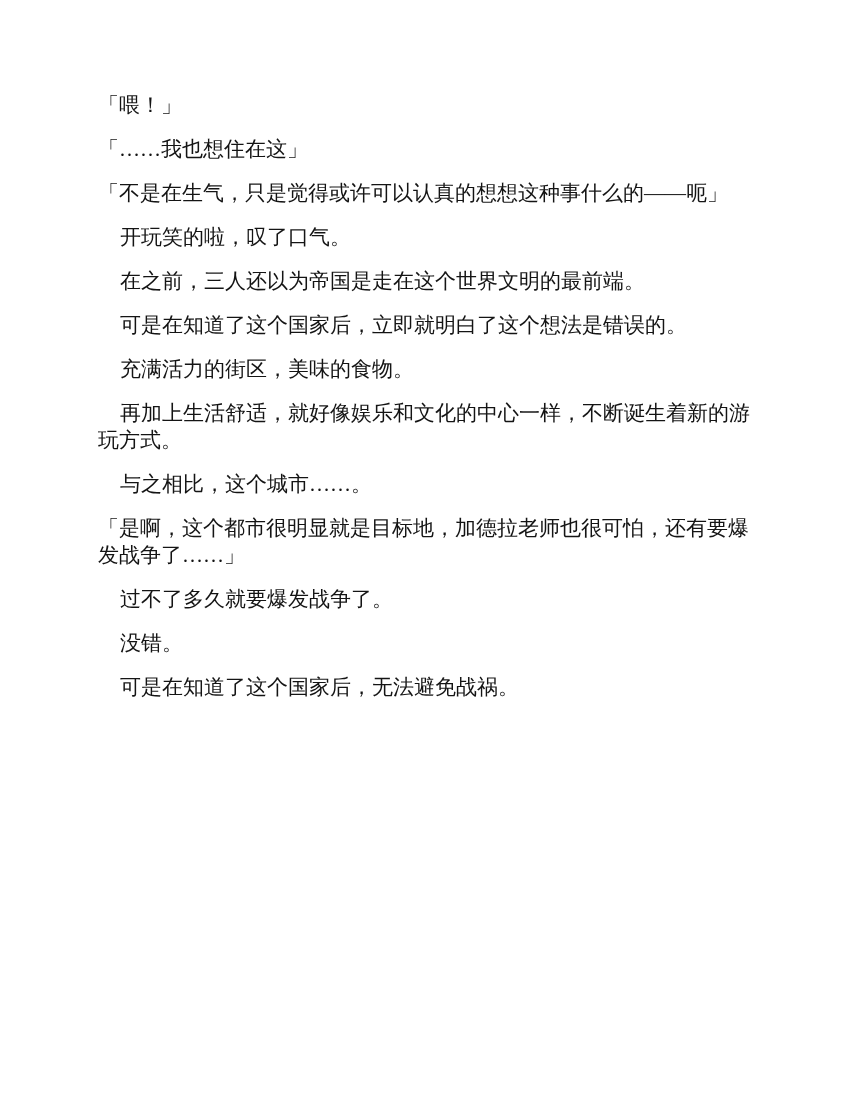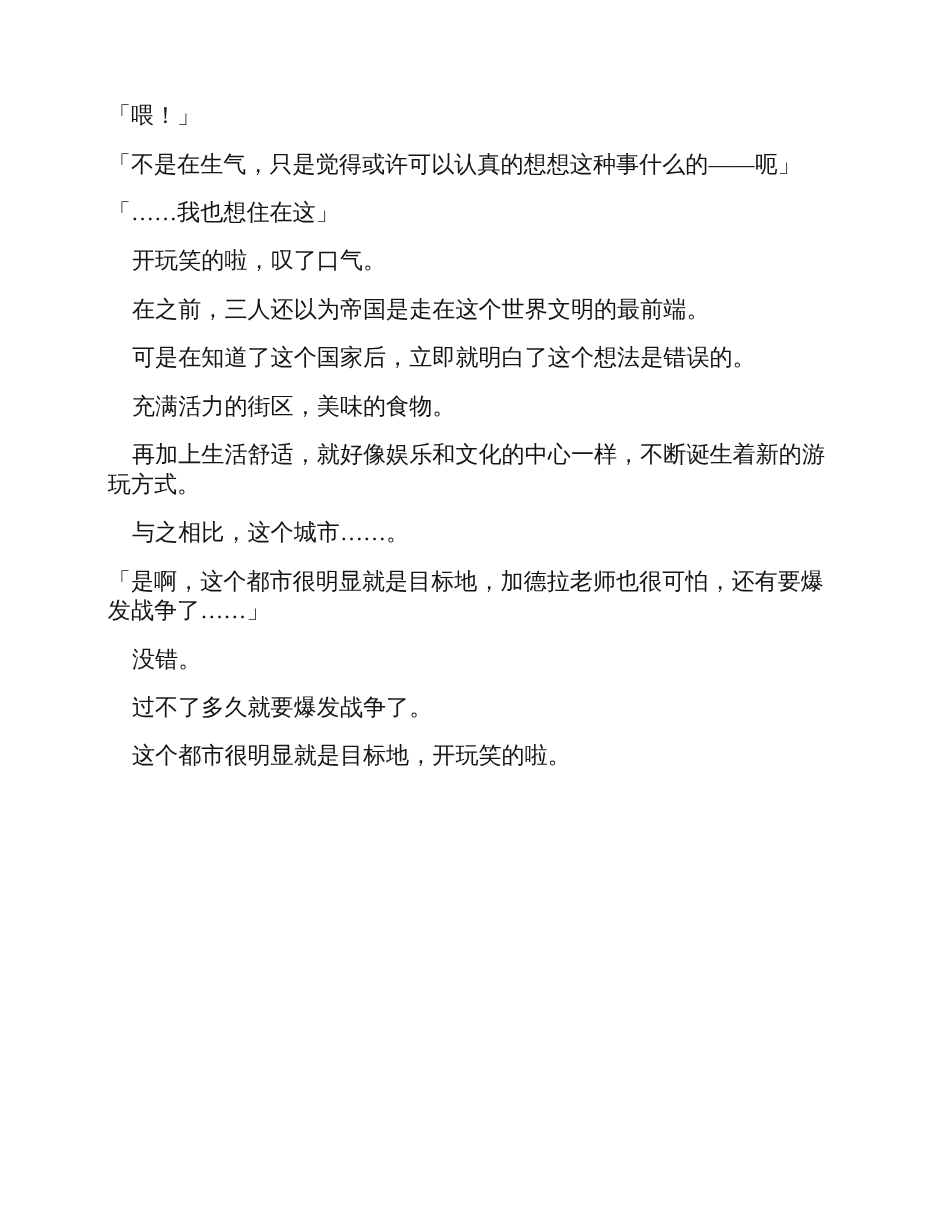--- a/index.html
+++ b/index.html
@@ -33,25 +33,25 @@
   }
   .para.dialogue {
     text-indent: 0;
   }
 </style>
 </head>
 <body>
 
 <div class="page">
   <p class="para dialogue">「喂！」</p>
+  <p class="para dialogue">「……我也想住在这」</p>
   <p class="para dialogue">「不是在生气，只是觉得或许可以认真的想想这种事什么的——呃」</p>
-  <p class="para dialogue">「……我也想住在这」</p>
   <p class="para narrative">开玩笑的啦，叹了口气。</p>
   <p class="para narrative">在之前，三人还以为帝国是走在这个世界文明的最前端。</p>
   <p class="para narrative">可是在知道了这个国家后，立即就明白了这个想法是错误的。</p>
   <p class="para narrative">充满活力的街区，美味的食物。</p>
   <p class="para narrative">再加上生活舒适，就好像娱乐和文化的中心一样，不断诞生着新的游玩方式。</p>
   <p class="para narrative">与之相比，这个城市……。</p>
   <p class="para dialogue">「是啊，这个都市很明显就是目标地，加德拉老师也很可怕，还有要爆发战争了……」</p>
+  <p class="para narrative">过不了多久就要爆发战争了。</p>
   <p class="para narrative">没错。</p>
-  <p class="para narrative">过不了多久就要爆发战争了。</p>
-  <p class="para narrative">这个都市很明显就是目标地，开玩笑的啦。</p>
+  <p class="para narrative">可是在知道了这个国家后，无法避免战祸。</p>
 </div>
 
 </body></html>

